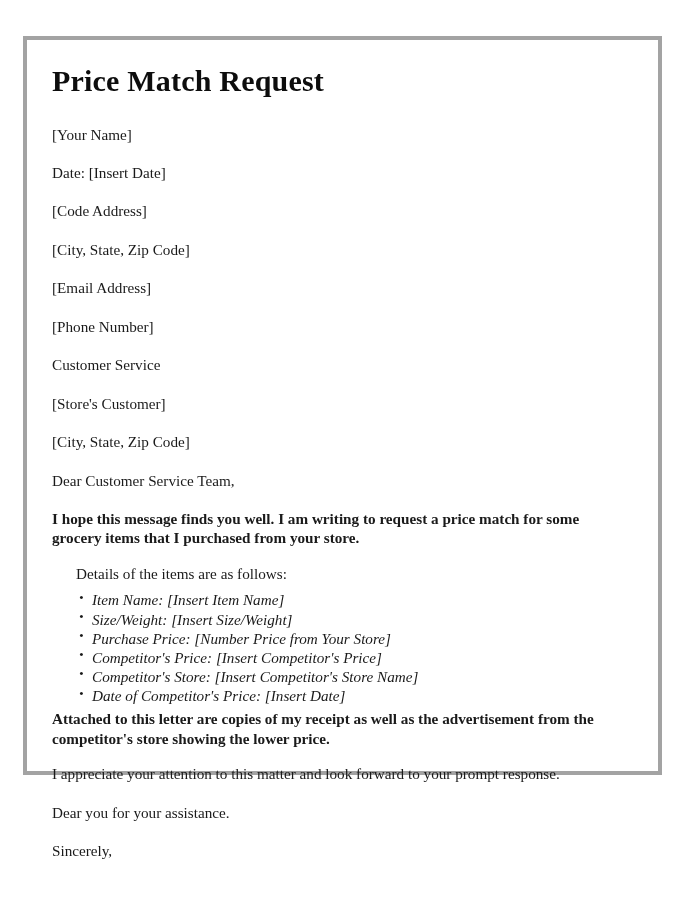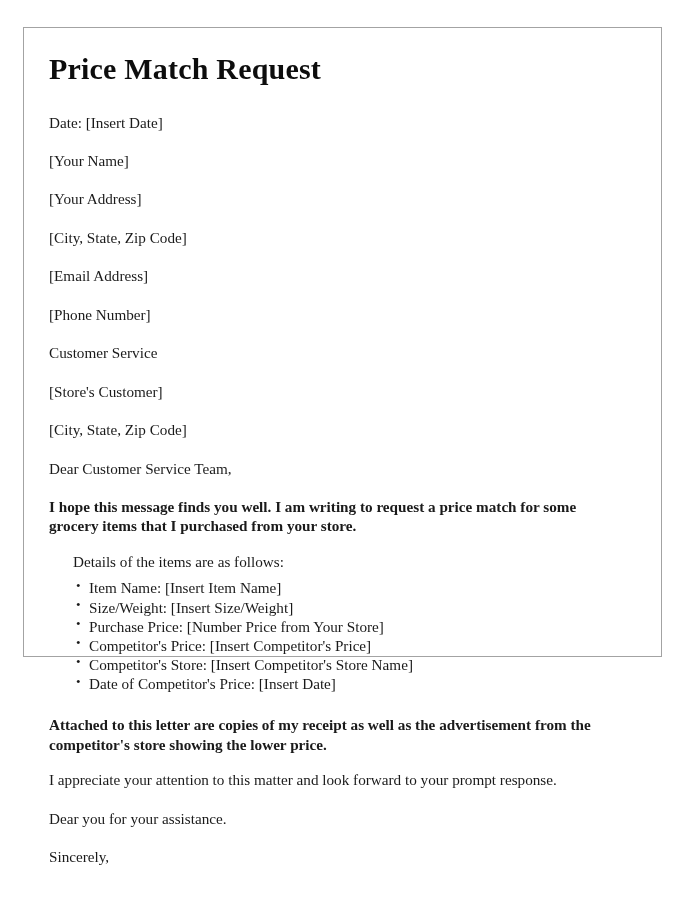--- a/index.html
+++ b/index.html
@@ -11,24 +11,24 @@
   body {
     width: 700px;
     height: 900px;
     font-family: "Liberation Serif", "DejaVu Serif", serif;
     color: #1a1a1a;
     overflow: hidden;
   }
   #page-frame {
     position: absolute;
     left: 23px;
-    top: 27px;
+    top: 36px;
     width: 639px;
-    height: 630px;
-    border: 1px solid #a3a3a3;
+    height: 739px;
+    border: 4px solid #a3a3a3;
     background: #ffffff;
   }
   #doc-body {
     padding: 24px 34px 0 25px;
   }
   #page-title {
     font-size: 30px;
     font-weight: bold;
     letter-spacing: 0.2px;
     margin: 0 0 26px 0;
@@ -39,22 +39,23 @@
     font-size: 15.2px;
     line-height: 1.28;
     margin: 0 0 19px 0;
   }
   .para.wrap {
     margin-bottom: 16px;
     font-weight: bold;
   }
   #details-list {
     list-style: none;
-    margin: 0 0 22px 0;
+    margin: 0 0 4px 0;
     padding: 0 0 0 27px;
+    font-style: italic;
   }
   #details-list li {
     font-size: 15.2px;
     line-height: 1.26;
     position: relative;
     padding-left: 13px;
   }
   #details-list li::before {
     content: "\2022";
     position: absolute;
@@ -68,24 +69,24 @@
   }
 </style>
 </head>
 <body>
 
 <div id="page-frame">
   <div id="doc-body">
 
     <h1 id="page-title">Price Match Request</h1>
 
+    <p class="para">[Your Name]</p>
+
     <p class="para">Date: [Insert Date]</p>
-
-    <p class="para">[Your Name]</p>
-    <p class="para">[Your Address]</p>
+    <p class="para">[Code Address]</p>
     <p class="para">[City, State, Zip Code]</p>
     <p class="para">[Email Address]</p>
     <p class="para">[Phone Number]</p>
 
     <p class="para">Customer Service</p>
     <p class="para">[Store's Customer]</p>
     <p class="para">[City, State, Zip Code]</p>
 
     <p class="para">Dear Customer Service Team,</p>
 

